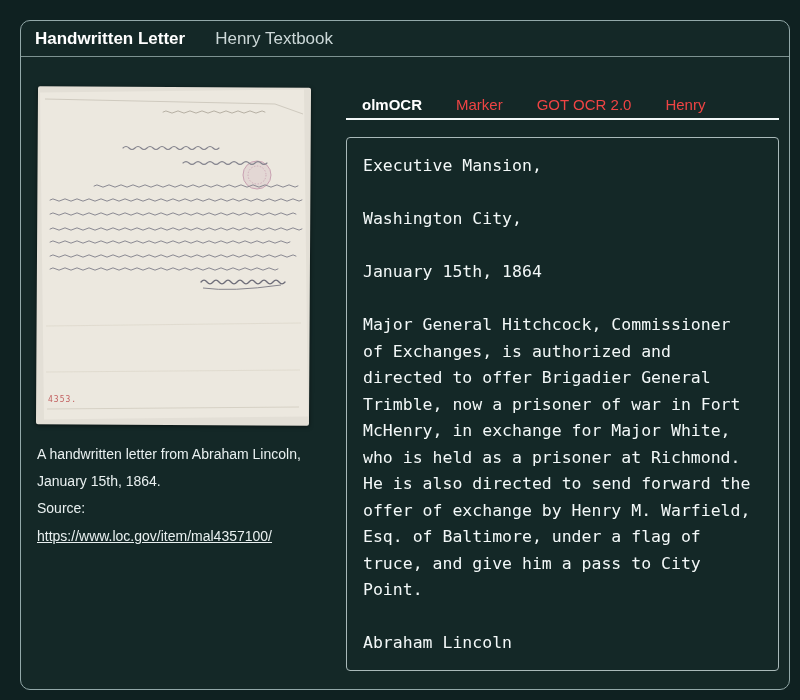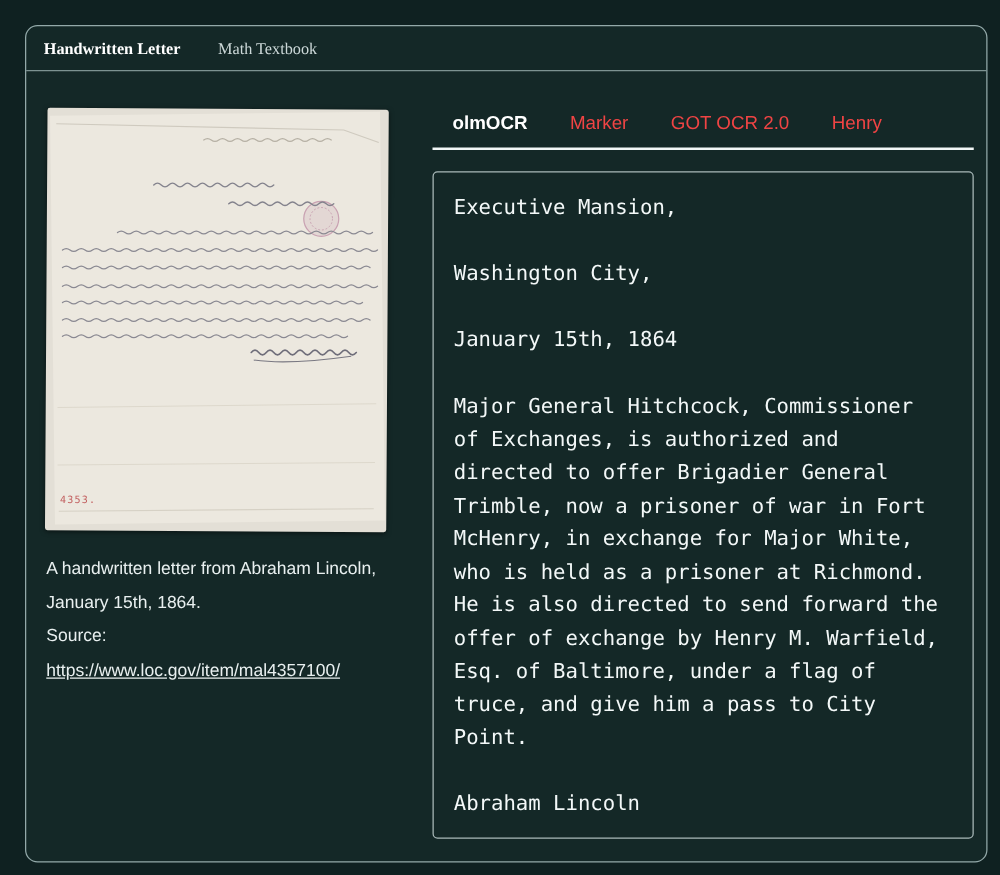--- a/index.html
+++ b/index.html
@@ -19,21 +19,21 @@
     border-radius:10px;
   }
   
   .demo-tabbar {
     position:absolute; left:0; top:0; right:0; height:36px;
     display:flex; align-items:center; gap:30px;
     padding-left:14px;
     border-bottom:1px solid rgba(160,182,182,0.75);
   }
   .demo-tab {
-    font-size:13px; color:#ccd8d8; cursor:pointer; white-space:nowrap;font-family:Liberation Serif, serif;
+    font-size:17px; color:#ccd8d8; cursor:pointer; white-space:nowrap;
   }
   .demo-tab.active { color:#ffffff; font-weight:bold; }
   
   .letter-figure {
     position:absolute; left:16px; top:66px; width:273px; height:338px;border-radius:16px;
   }
   .paper-backing {
     position:absolute; inset:0;
     background:#e3dfd6;
     border-radius:2px;
@@ -58,21 +58,21 @@
     font-size:14px; line-height:27px; color:#e9f0f0;
   }
   .source-label { }
   .source-link {
     color:#e9f0f0; text-decoration:underline; cursor:pointer;
     display:inline-block; margin-top:1px;text-align:center;
   }
   
   .ocr-tabbar {
     position:absolute; left:325px; top:69px; width:433px; height:30px;
-    display:flex; align-items:flex-start; gap:34px;
+    display:flex; align-items:center; gap:34px;
     padding-left:16px;
     border-bottom:2px solid #f2f7f7;
   }
   .ocr-tab { font-size:15px; color:#ef4444; cursor:pointer; white-space:nowrap; }
   .ocr-tab.active { color:#ffffff; font-weight:bold; }
   
   .ocr-panel {
     position:absolute; left:325px; top:116px; width:433px; height:534px;
     border:1px solid #a9b9b9;
     border-radius:4px;
@@ -86,21 +86,21 @@
     white-space:pre-wrap;
   }
 </style>
 </head>
 <body>
 
 <div class="container">
 
   <div class="demo-tabbar">
     <span class="demo-tab active">Handwritten Letter</span>
-    <span class="demo-tab">Math Textbook</span>
+    <span class="demo-tab">Henry Textbook</span>
   </div>
 
   <div class="letter-figure">
     <div class="paper-backing"></div>
     <div class="paper-sheet"></div>
     <svg viewBox="0 0 273 338">
 
       <path d="M8 12 L238 17 L266 27" stroke="#cfcabf" stroke-width="1" fill="none"></path>
       <path d="M9 239 L264 236" stroke="#ddd8cc" stroke-width="0.8" fill="none"></path>
       <path d="M9 285 L263 283" stroke="#ddd8cc" stroke-width="0.8" fill="none"></path>

